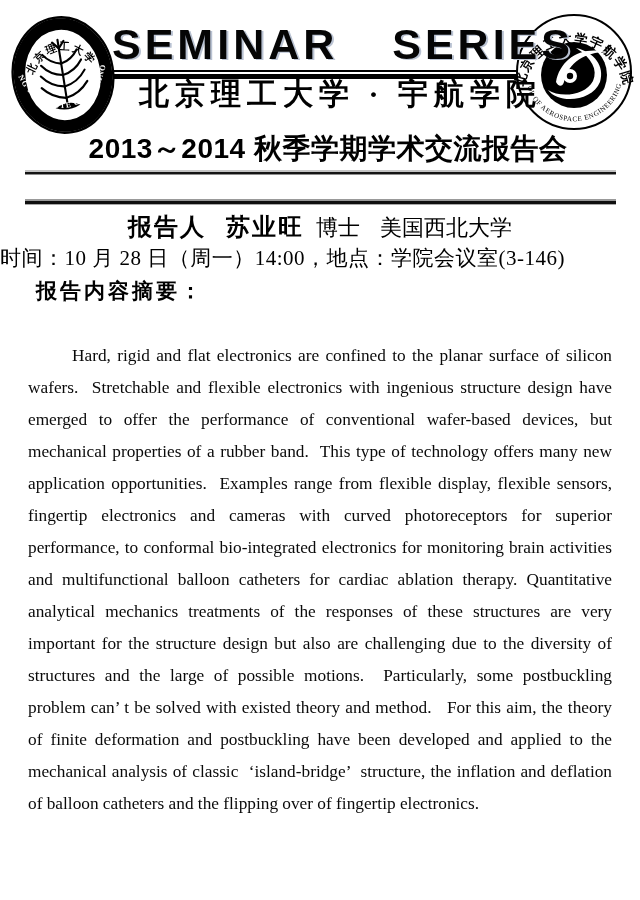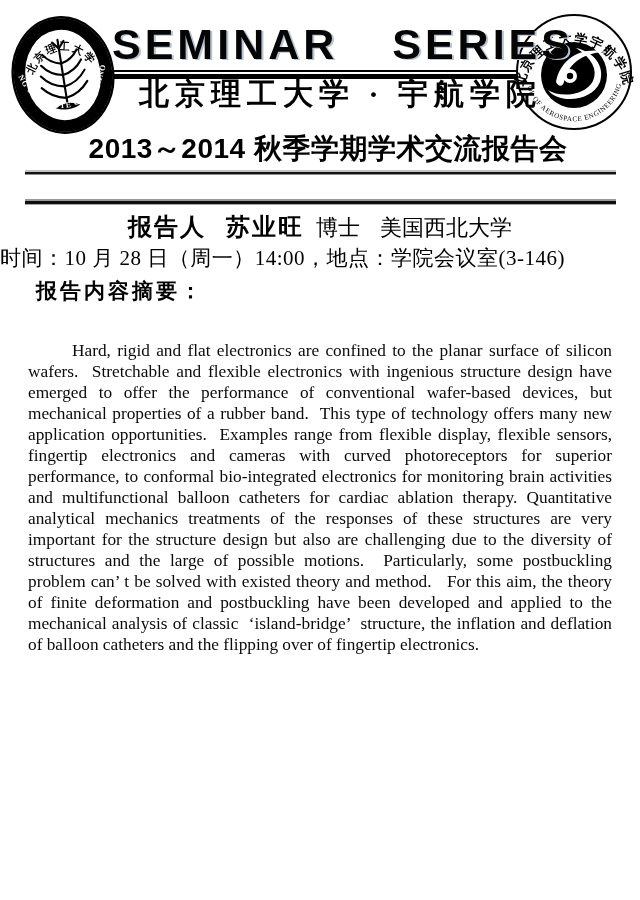--- a/index.html
+++ b/index.html
@@ -85,21 +85,21 @@
     font-weight:700;
     font-size:21px;
     letter-spacing:3px;
     margin-left:8px;
   }
 
   .abstract{
     position:absolute;left:28px;width:584px;top:340px;
     font-family:"Liberation Serif", serif;
     font-size:17.3px;
-    line-height:21px;
+    line-height:32px;
     text-align:justify;
     text-indent:44px;
     white-space:pre-wrap;
     color:#0a0a0a;
   }
 
   svg text{font-family:"Liberation Serif", serif;}
 </style>
 </head>
 <body>

